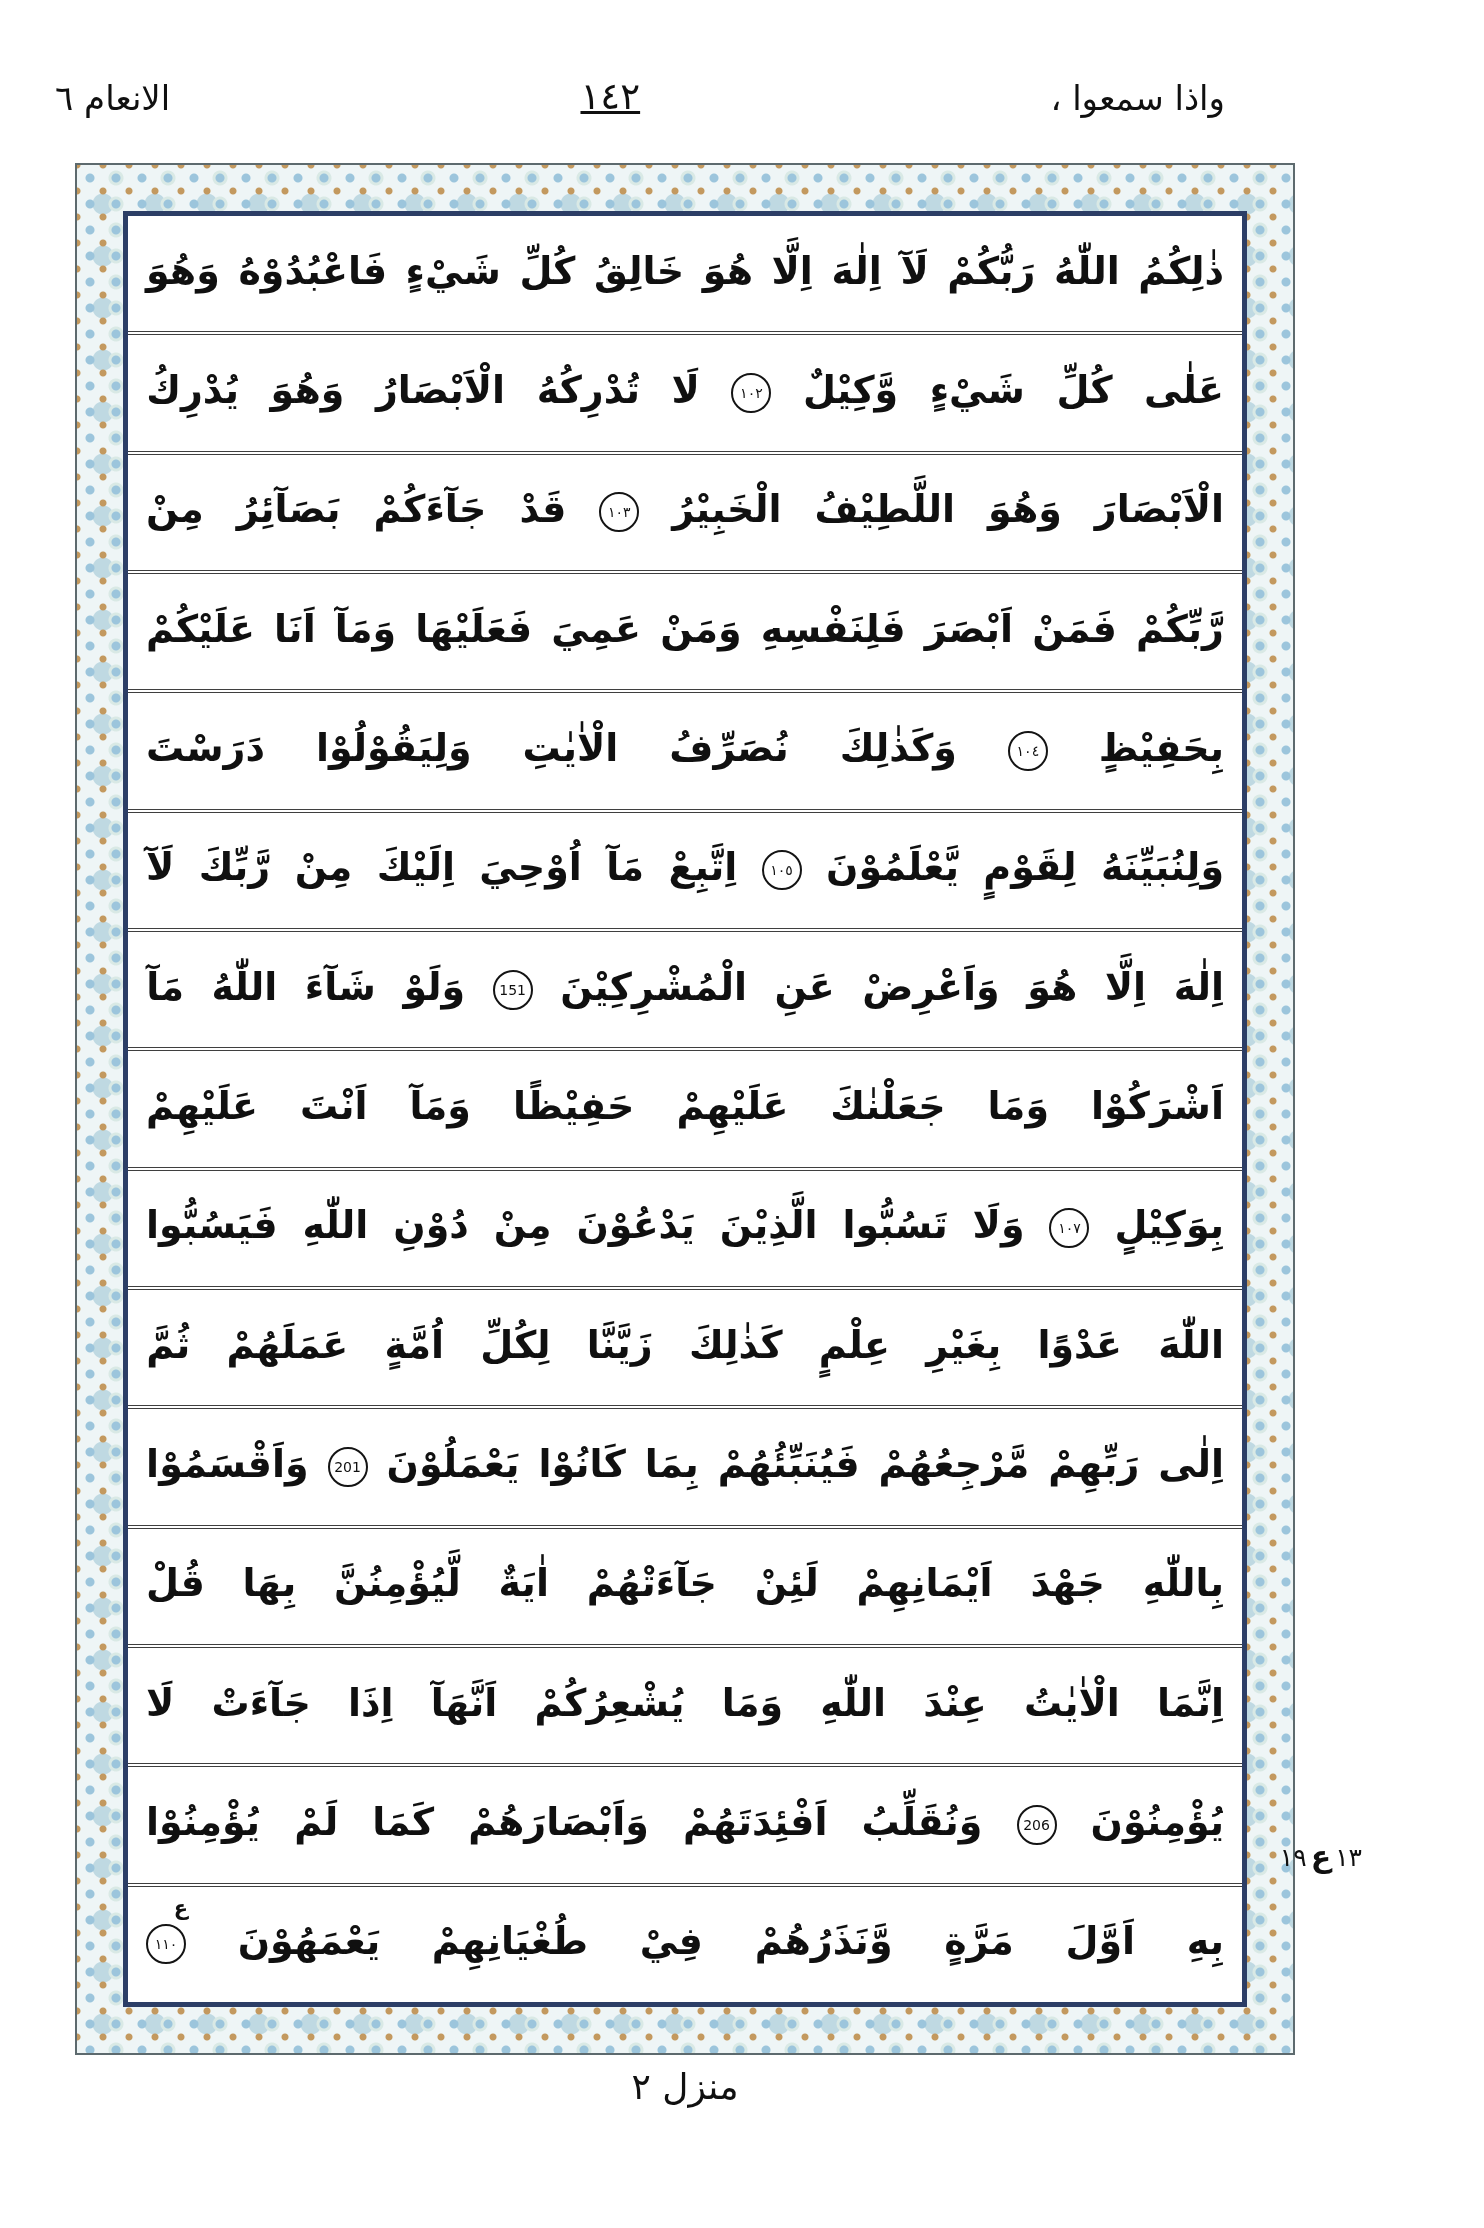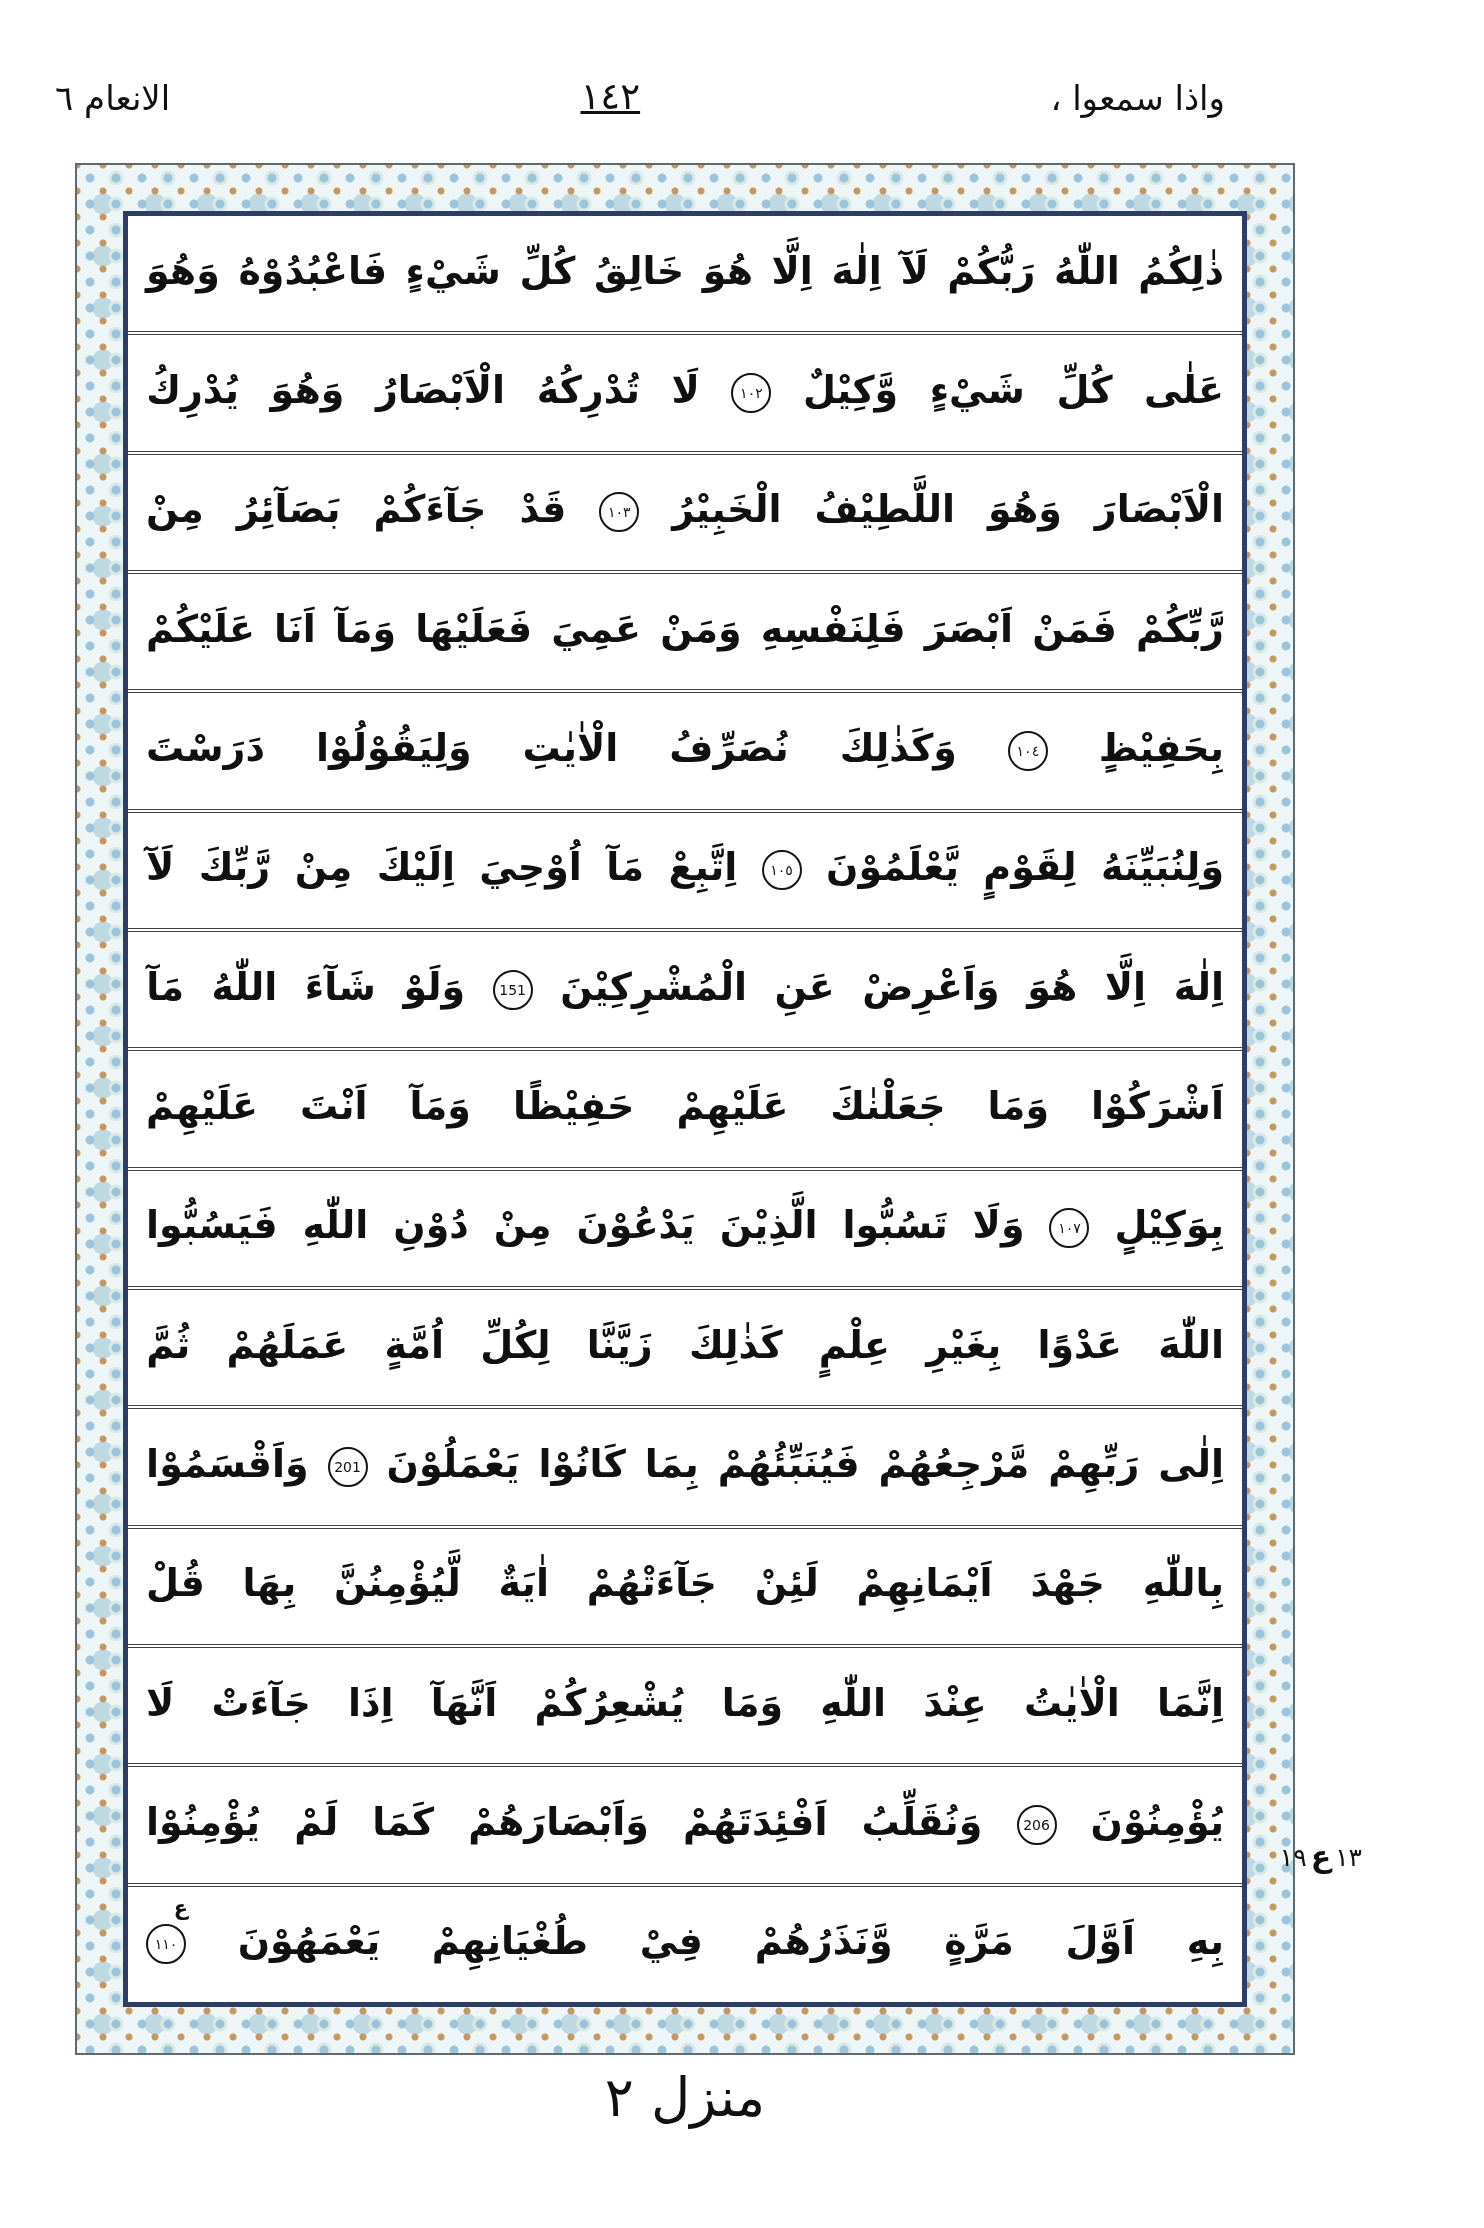--- a/index.html
+++ b/index.html
@@ -63,21 +63,21 @@
   .margin-marker{
     position:absolute;left:1304px;top:1842px;width:58px;
     display:flex;flex-direction:row;align-items:center;gap:4px;
     font-size:25px;direction:rtl;
   }
   .margin-marker .ain{font-size:30px;font-weight:bold;line-height:1;}
 
   
   .footer{
     position:absolute;left:75px;top:2066px;width:1220px;
-    text-align:center;font-size:54px;direction:rtl;
+    text-align:center;font-size:36px;direction:rtl;
   }
 </style>
 </head>
 <body>
 
 <div class="page">
 
   <div class="header">
     <span>واذا سمعوا ،</span>
     <span class="page-number">١٤٢</span>

